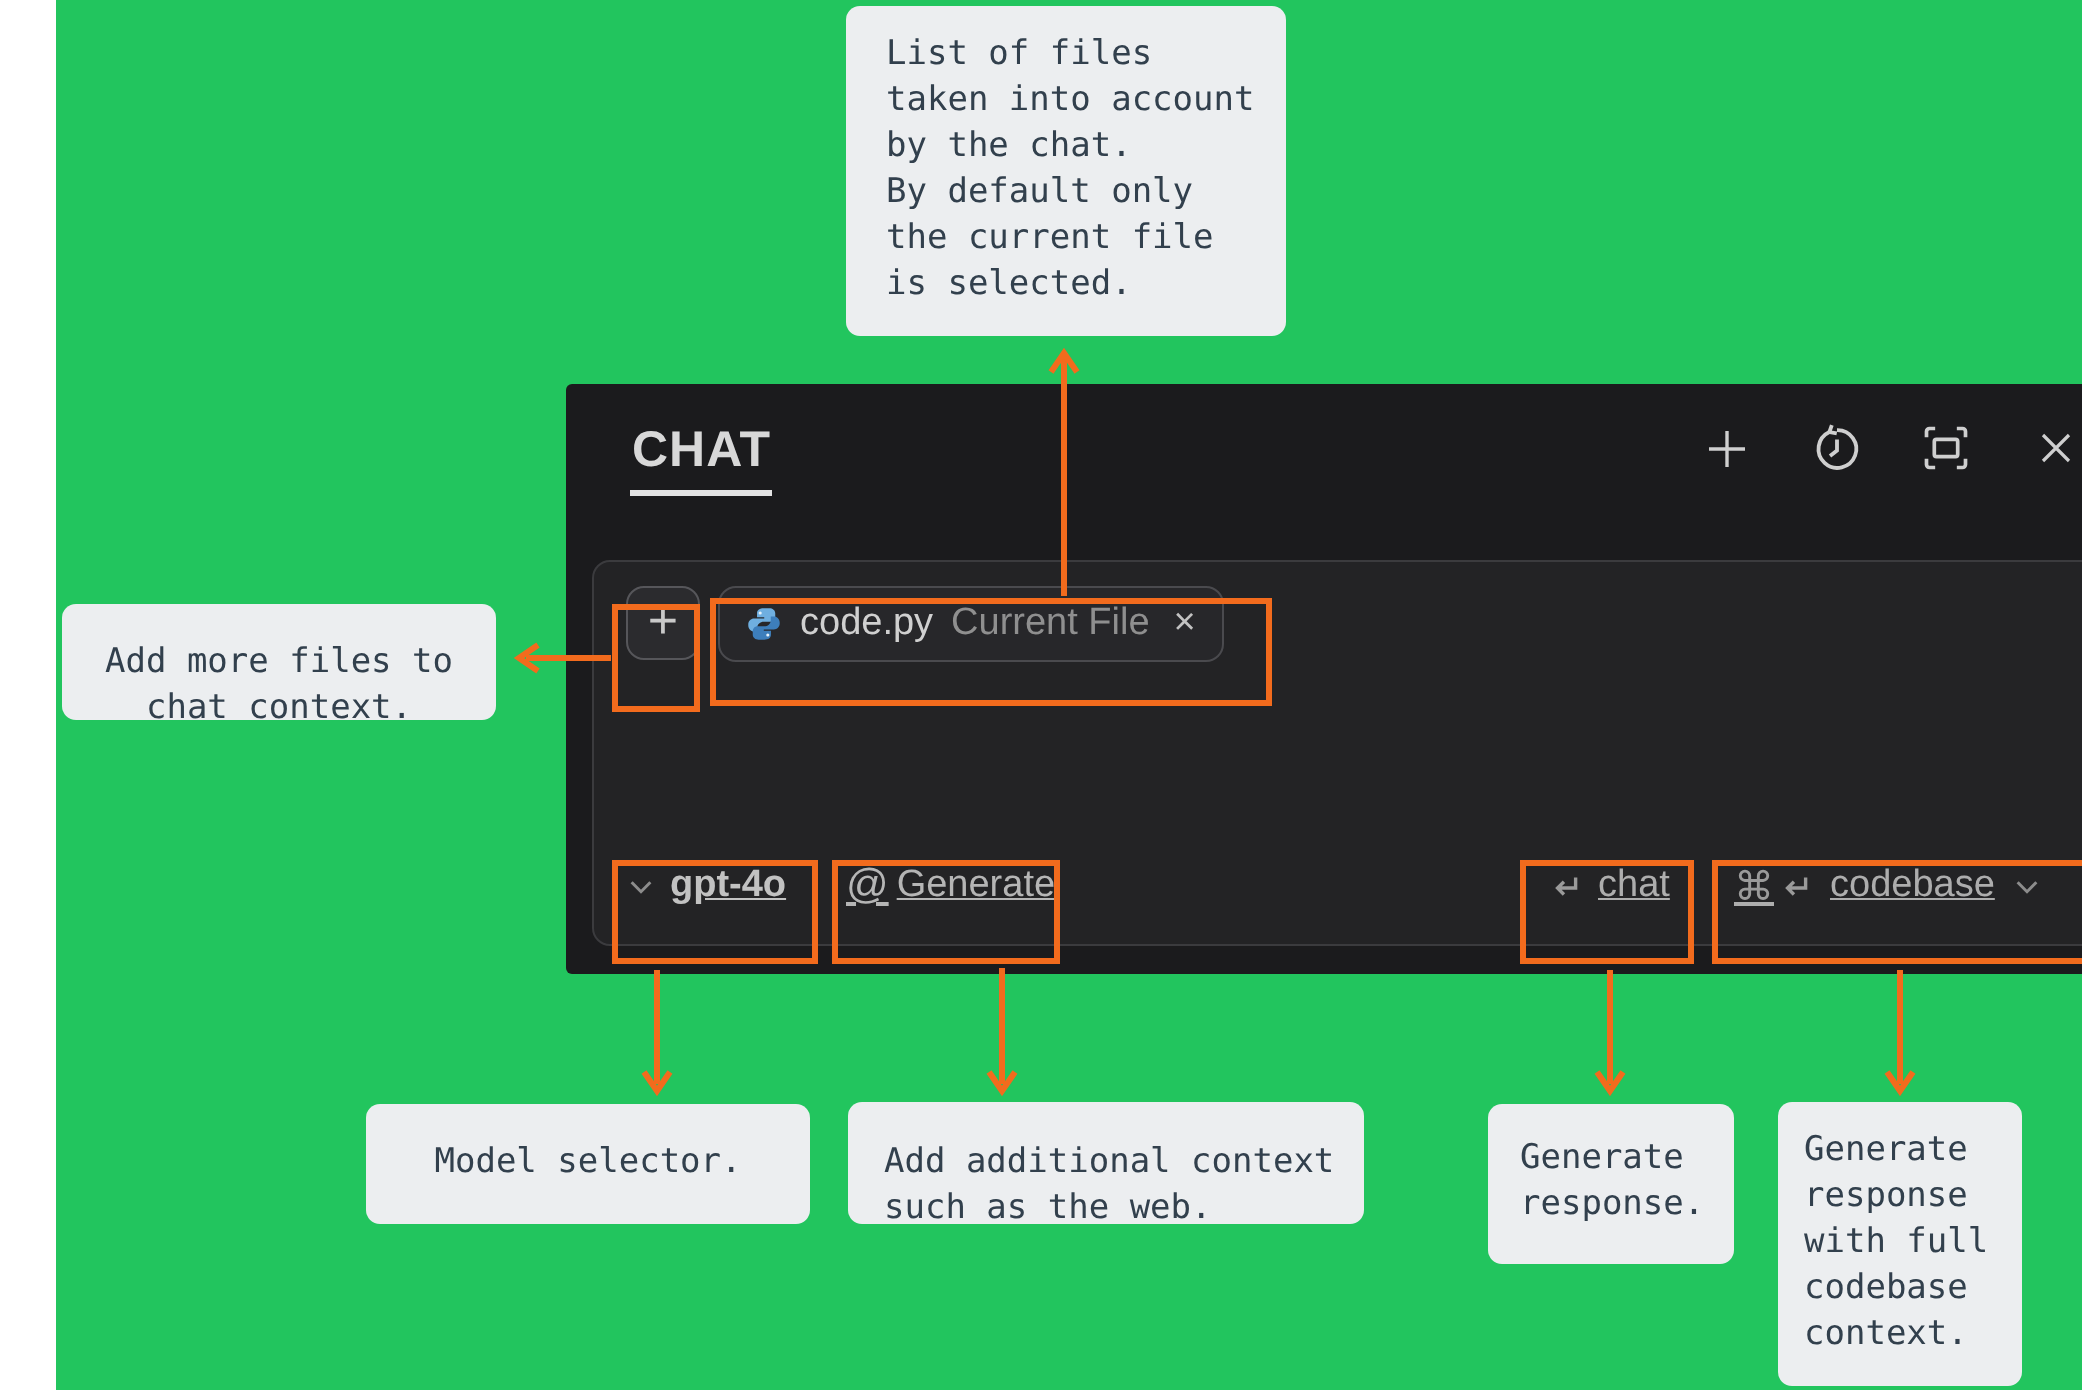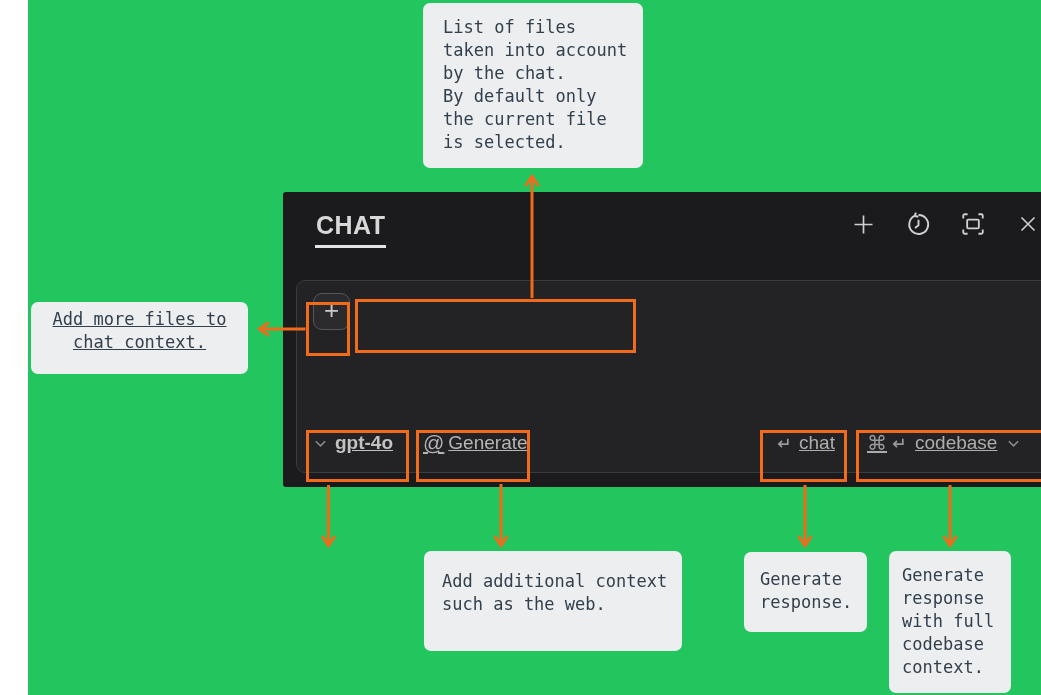--- a/index.html
+++ b/index.html
@@ -16,23 +16,23 @@
     font-family:"Liberation Sans",sans-serif;
     margin-left:28px;
   }
   
   .note{
     position:absolute;background:var(--note-bg);border-radius:7px;
     color:var(--note-text);font-family:"DejaVu Sans Mono",monospace;
     font-size:17px;line-height:23px;white-space:pre-line;
   }
   .note-files{left:395px;top:3px;width:220px;height:165px;padding:13px 0 0 20px;}
-  .note-addfiles{left:3px;top:302px;width:217px;height:72px;padding:6px 0;text-align:center;text-decoration:underline;}
+  .note-addfiles{left:3px;top:302px;width:217px;height:58px;padding:18px 0;text-align:center;}
   .note-model{left:155px;top:552px;width:222px;height:60px;padding:18px 0;text-align:center;}
-  .note-mention{left:396px;top:551px;width:258px;height:100px;padding:19px 0 0 18px;}
+  .note-mention{left:396px;top:551px;width:258px;height:61px;padding:19px 0 0 18px;}
   .note-chat{left:716px;top:552px;width:123px;height:80px;padding:16px 0 0 16px;}
   .note-codebase{left:861px;top:551px;width:122px;height:142px;padding:13px 0 0 13px;}
   
   .panel{
     position:absolute;left:255px;top:192px;width:786px;height:295px;
     background:var(--panel-bg);border-radius:3px;
   }
   .panel-title{
     position:absolute;left:33px;top:19px;font-size:25px;font-weight:bold;
     color:#D8D8D8;letter-spacing:.5px;
@@ -90,20 +90,21 @@
 <div class="canvas">
 
   <div class="note note-files">List of files
 taken into account
 by the chat.
 By default only
 the current file
 is selected.</div>
   <div class="note note-addfiles">Add more files to
 chat context.</div>
+  <div class="note note-model">Model selector.</div>
   <div class="note note-mention">Add additional context
 such as the web.</div>
   <div class="note note-chat">Generate
 response.</div>
   <div class="note note-codebase">Generate
 response
 with full
 codebase
 context.</div>
 
@@ -136,20 +137,33 @@
       <span class="hicon">
         <svg width="24" height="24" viewBox="0 0 24 24" fill="none" stroke="currentColor" stroke-width="1.6">
           <path d="M5.5 5.5 L18.5 18.5 M18.5 5.5 L5.5 18.5"></path>
         </svg>
       </span>
     </div>
 
     <div class="input-box">
       <div class="add-file-btn">+</div>
 
+      <div class="file-chip">
+        <span style="display:flex;">
+          <svg width="18" height="18" viewBox="0 0 16 16">
+            <path fill="#6FAFE0" d="M7.9 1C6.1 1 4.9 1.8 4.9 3.2V5h3.2v.6H3.6C2.2 5.6 1 6.6 1 8.4s1.2 2.9 2.6 2.9H5V9.6C5 8.1 6.3 7 7.9 7h3c1.2 0 2.1-1 2.1-2.2V3.2C13 1.9 11.8 1 10.4 1Z"></path>
+            <path fill="#3D7EBB" d="M8.1 15c1.8 0 3-.8 3-2.2V11H7.9v-.6h4.5c1.4 0 2.6-1 2.6-2.8S13.8 4.7 12.4 4.7H11v1.7C11 7.9 9.7 9 8.1 9h-3C3.9 9 3 10 3 11.2v1.6C3 14.1 4.2 15 5.6 15Z"></path>
+            <circle cx="6.3" cy="3.1" r="0.7" fill="#E8F2FA"></circle>
+            <circle cx="9.7" cy="12.9" r="0.7" fill="#E8F2FA"></circle>
+          </svg>
+        </span>
+        <span class="chip-file">code.py</span>
+        <span class="chip-tag">Current File</span>
+        <span class="chip-x">×</span>
+      </div>
 
       <div class="ctrl ctrl-model">
         <span class="chev">
           <svg width="15" height="15" viewBox="0 0 16 16" fill="none" stroke="currentColor" stroke-width="1.6">
               <path d="M3 5.5 L8 10.5 L13 5.5"></path>
             </svg>
         </span>
         <span>gpt-4o</span>
       </div>
 

